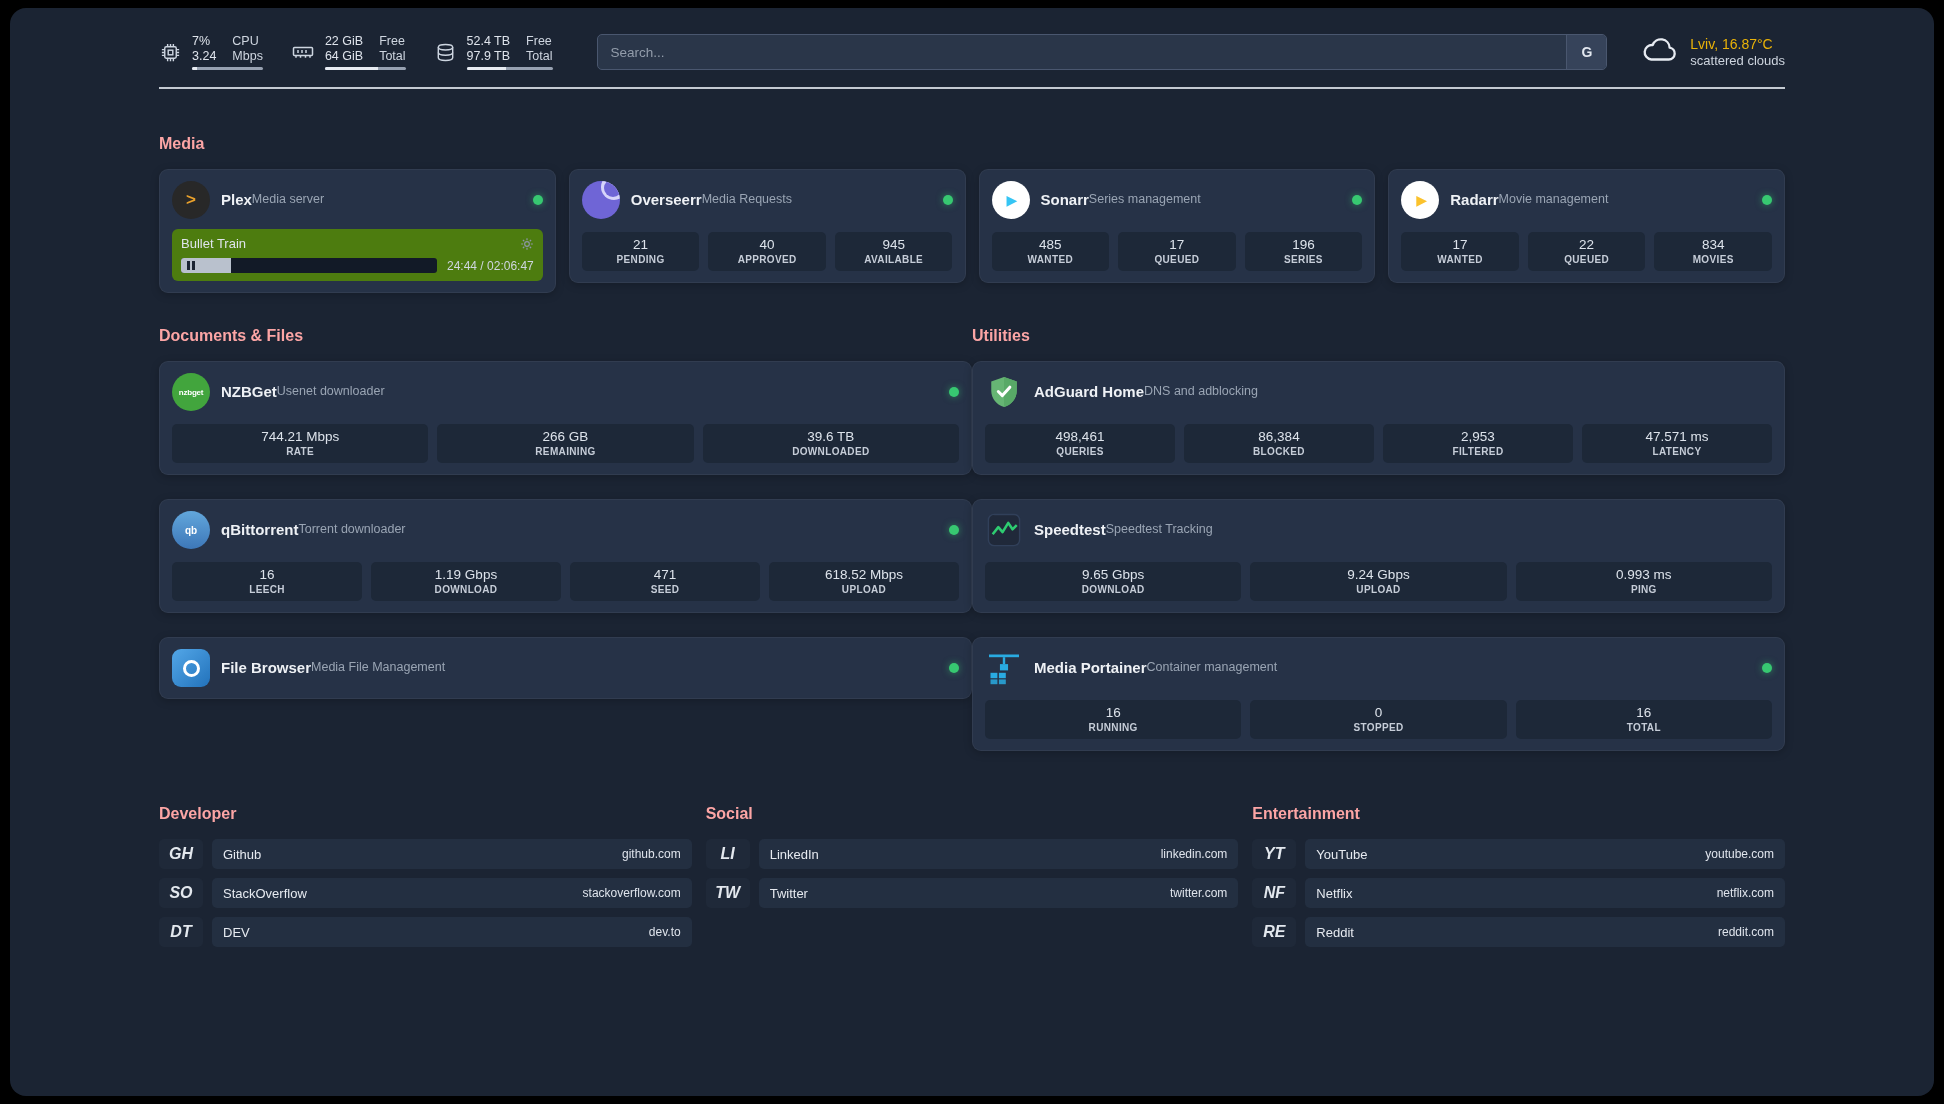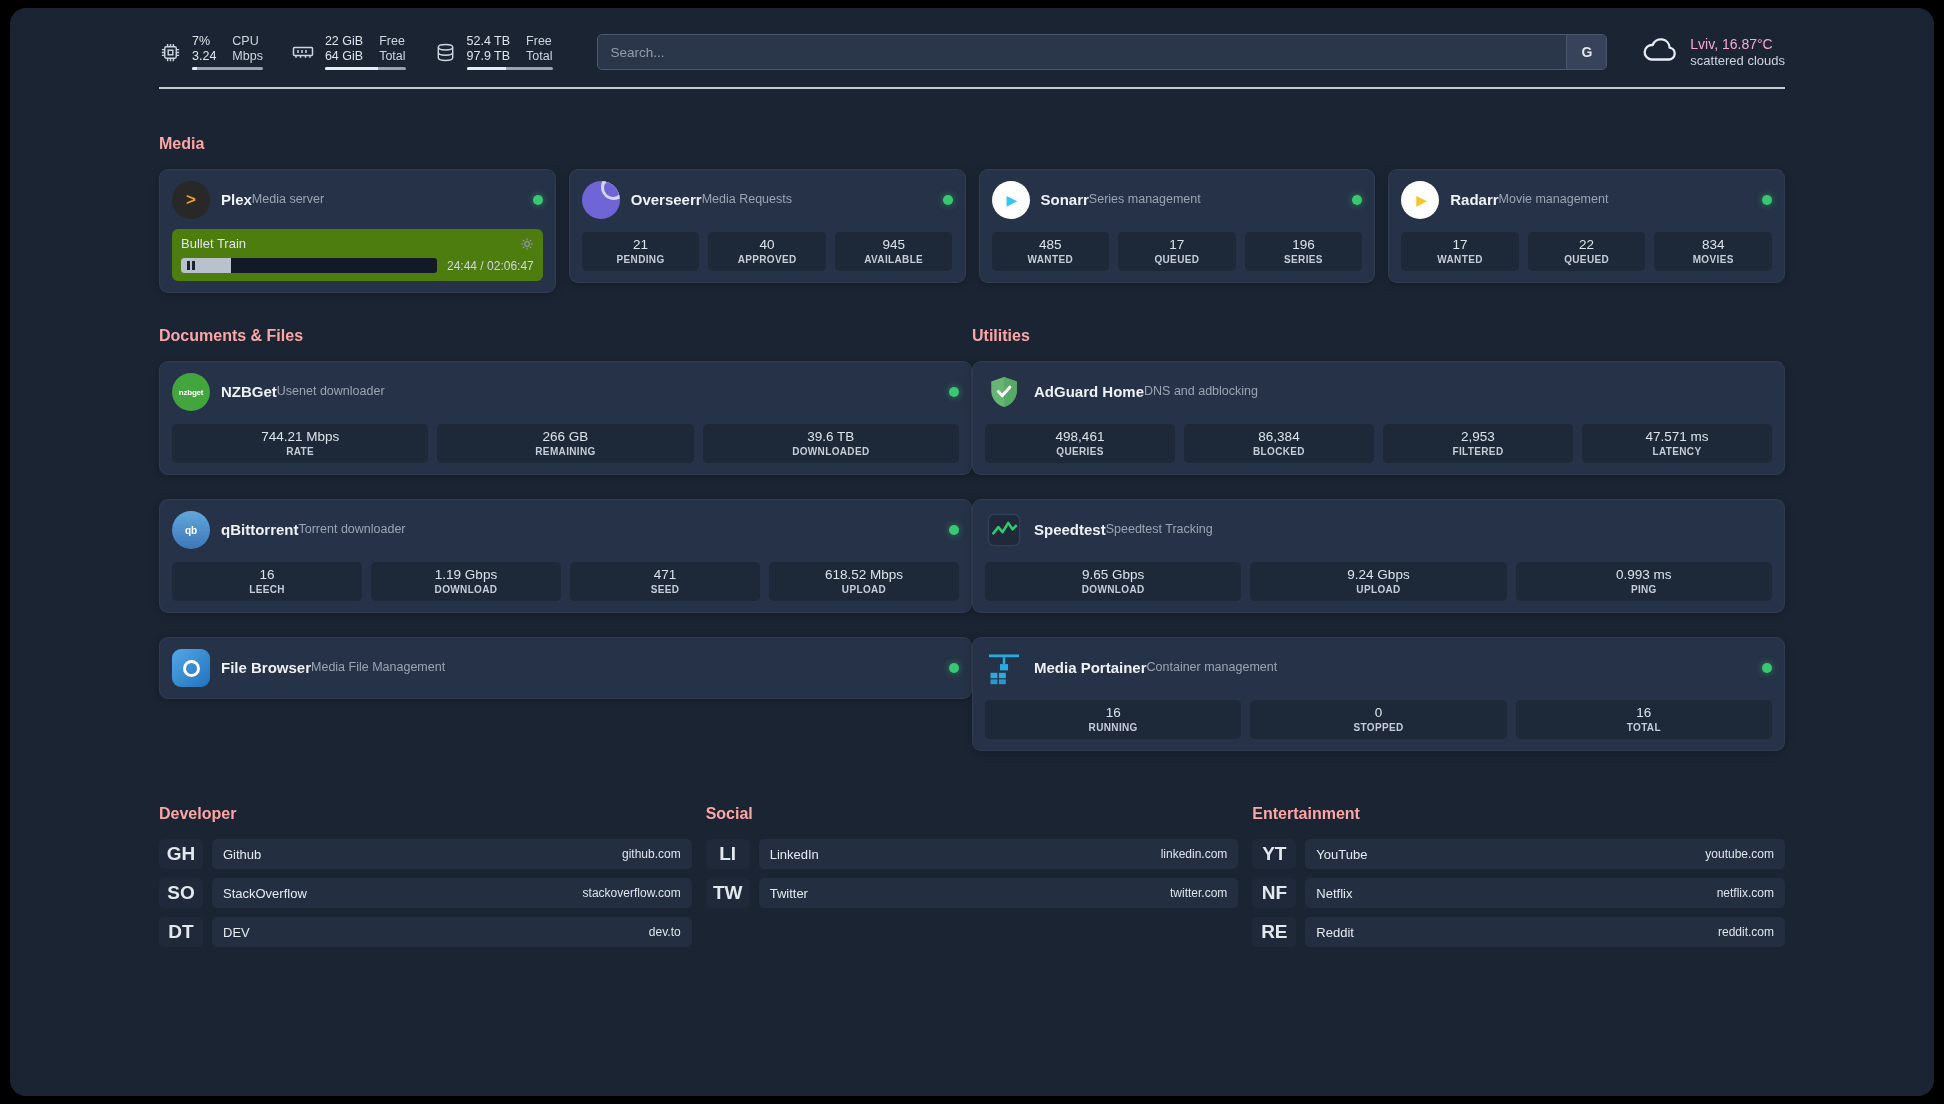--- a/index.html
+++ b/index.html
@@ -17,21 +17,21 @@
   .m-bar { margin-top:4px; height:3px; border-radius:2px; background:#97a1b1; overflow:hidden; }
   .m-fill { display:block; height:100%; background:#e7ebf2; }
 
   .search-box { flex:1; margin:0 34px 0 44px; height:36px; display:flex; align-items:center; background:#2A3649; border:1px solid #4A576F; border-radius:5px; overflow:hidden; }
   .search-box input { flex:1; height:100%; background:transparent; border:none; outline:none; color:#d6dce5; font-size:13.5px; padding:0 13px; font-family:inherit; }
   .search-box input::placeholder { color:#93v9dab; color:#939dab; }
   .g-btn { width:40px; height:100%; border:none; border-left:1px solid #4A576F; background:#36435A; color:#e3e8f0; font-size:14px; font-weight:600; cursor:pointer; display:flex; align-items:center; justify-content:center; font-family:inherit; }
 
   .weather { display:flex; align-items:center; gap:11px; }
   .weather-text { display:flex; flex-direction:column; }
-  .weather-loc { font-size:14px; color:#f9a8d4; }
+  .weather-loc { font-size:14px; color:#eab308; }
   .weather-cond { font-size:13px; color:#cdd4de; margin-top:1px; }
 
   .divider { margin-top:17px; border:none; border-top:2px solid rgba(226,231,238,.85); }
 
   
   .section-title { font-size:16px; font-weight:600; color:#fca5a5; margin-bottom:16px; }
   .media-section { margin-top:46px; }
   .grid4 { display:grid; grid-template-columns:repeat(4,1fr); gap:13px; align-items:start; }
   .two-col { display:grid; grid-template-columns:1fr 1fr; margin-top:34px; align-items:start; }
   .stack .card { margin-bottom:24px; }
@@ -71,21 +71,21 @@
   .seek-row { display:flex; align-items:center; gap:10px; margin-top:7px; }
   .seek-track { flex:1; height:15px; background:#121A27; border-radius:3px; position:relative; overflow:hidden; cursor:pointer; }
   .seek-fill { height:100%; background:#b9c1cd; }
   .pause-btn { position:absolute; left:6px; top:3px; display:flex; gap:2.5px; cursor:pointer; }
   .pause-btn i { display:block; width:2.5px; height:9px; background:#1B2433; }
   .time { font-size:12px; color:#cfd6e0; white-space:nowrap; }
 
   
   .bm-grid { display:grid; grid-template-columns:repeat(3,1fr); gap:0 14px; margin-top:54px; padding-bottom:40px; }
   .bm-row { display:flex; align-items:center; gap:9px; margin-bottom:9px; }
-  .bm-abbr { width:44px; height:30px; border-radius:5px; background:#1F2939; color:#e3e8ee; font-size:19px; font-weight:700; display:flex; align-items:center; justify-content:center; flex:0 0 auto; }
+  .bm-abbr { width:44px; height:30px; border-radius:5px; background:#1F2939; color:#e3e8ee; font-size:16px; font-weight:700; display:flex; align-items:center; justify-content:center; flex:0 0 auto;font-style:italic; }
   .bm-bar { flex:1; height:30px; background:#232F41; border-radius:5px; display:flex; align-items:center; justify-content:space-between; padding:0 11px; cursor:pointer; }
   .bm-name { font-size:13px; color:#e6eaf0; }
   .bm-url { font-size:12px; color:#dfe4ec; }
 </style>
 </head>
 <body>
 
 <div class="frame">
   <div class="content">
 

